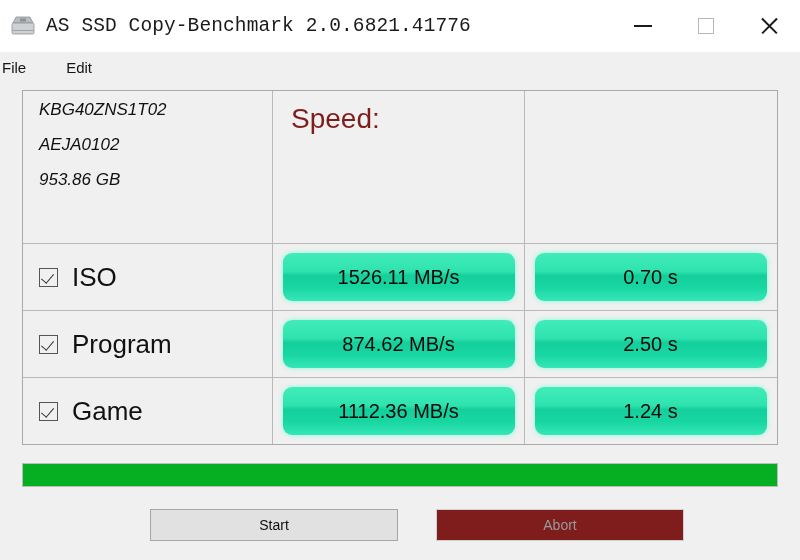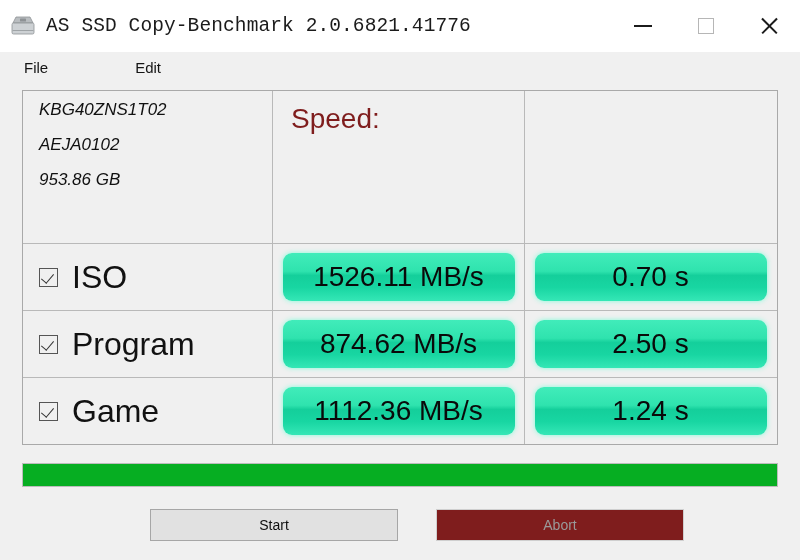--- a/index.html
+++ b/index.html
@@ -91,23 +91,21 @@
   }
   .close-glyph::before { transform: rotate(45deg); }
   .close-glyph::after  { transform: rotate(-45deg); }
 
   
   .menubar {
     height: 30px;
     background: #f0f0f0;
     display: flex;
     align-items: center;
-    padding-left: 22px;
     flex: 0 0 auto;
-    gap: 47px;
   }
   .menu-item {
     font-size: 15px;
     color: #141414;
     margin-right: 36px;
     padding: 2px 2px;
     font-family: "Liberation Sans", sans-serif;
   }
 
   
@@ -202,21 +200,21 @@
     position: absolute;
     left: 4px;
     top: 2px;
     width: 6px;
     height: 11px;
     border-right: 1.8px solid #333;
     border-bottom: 1.8px solid #333;
     transform: rotate(40deg);
   }
   .test-label {
-    font-size: 32px;
+    font-size: 26px;
     color: #111;
     line-height: 1;
     font-family: "Liberation Sans", sans-serif;
   }
   .result-box {
     width: 232px;
     height: 48px;
     border-radius: 9px;
     background:
       linear-gradient(to bottom,
@@ -224,21 +222,21 @@
         #2fe3ae 38%,
         #14cf9b 47%,
         #18d6a2 72%,
         #35e7b6 100%);
     display: flex;
     align-items: center;
     justify-content: center;
     box-shadow: 0 0 5px rgba(110,255,215,0.85);
   }
   .result-text {
-    font-size: 28px;
+    font-size: 20px;
     color: #0a0a0a;
     line-height: 1;
     font-family: "Liberation Sans", sans-serif;
   }
 
   
   .progress-wrap {
     margin: 18px 0 0 0;
     width: 756px;
     height: 24px;

